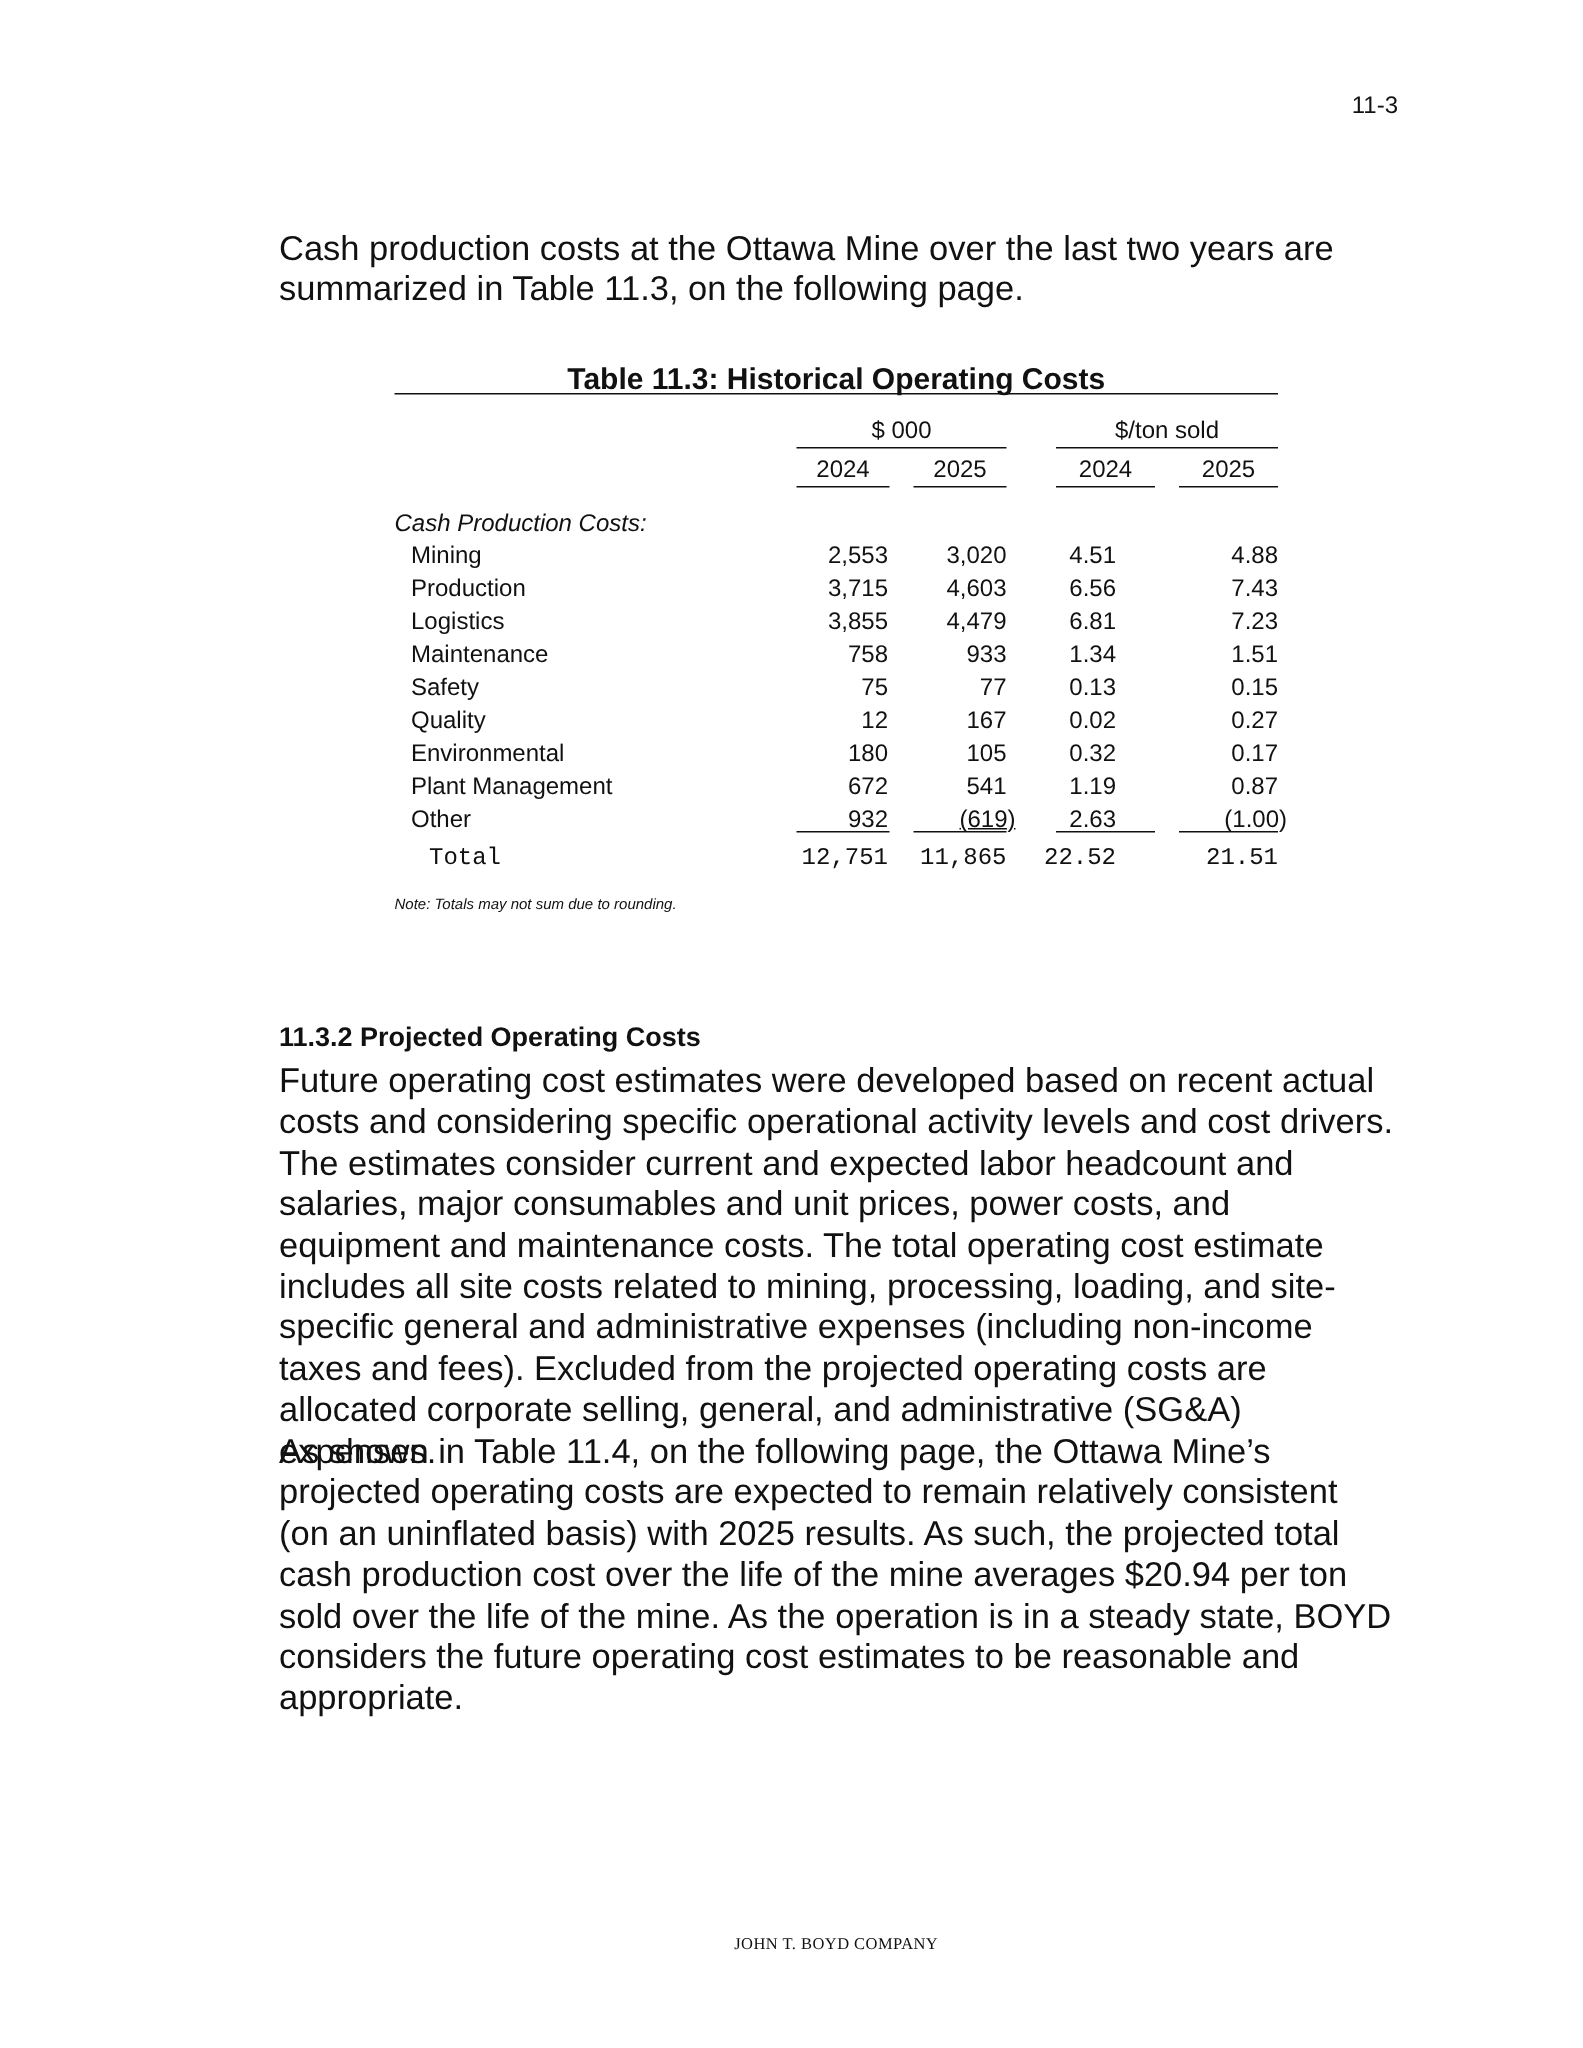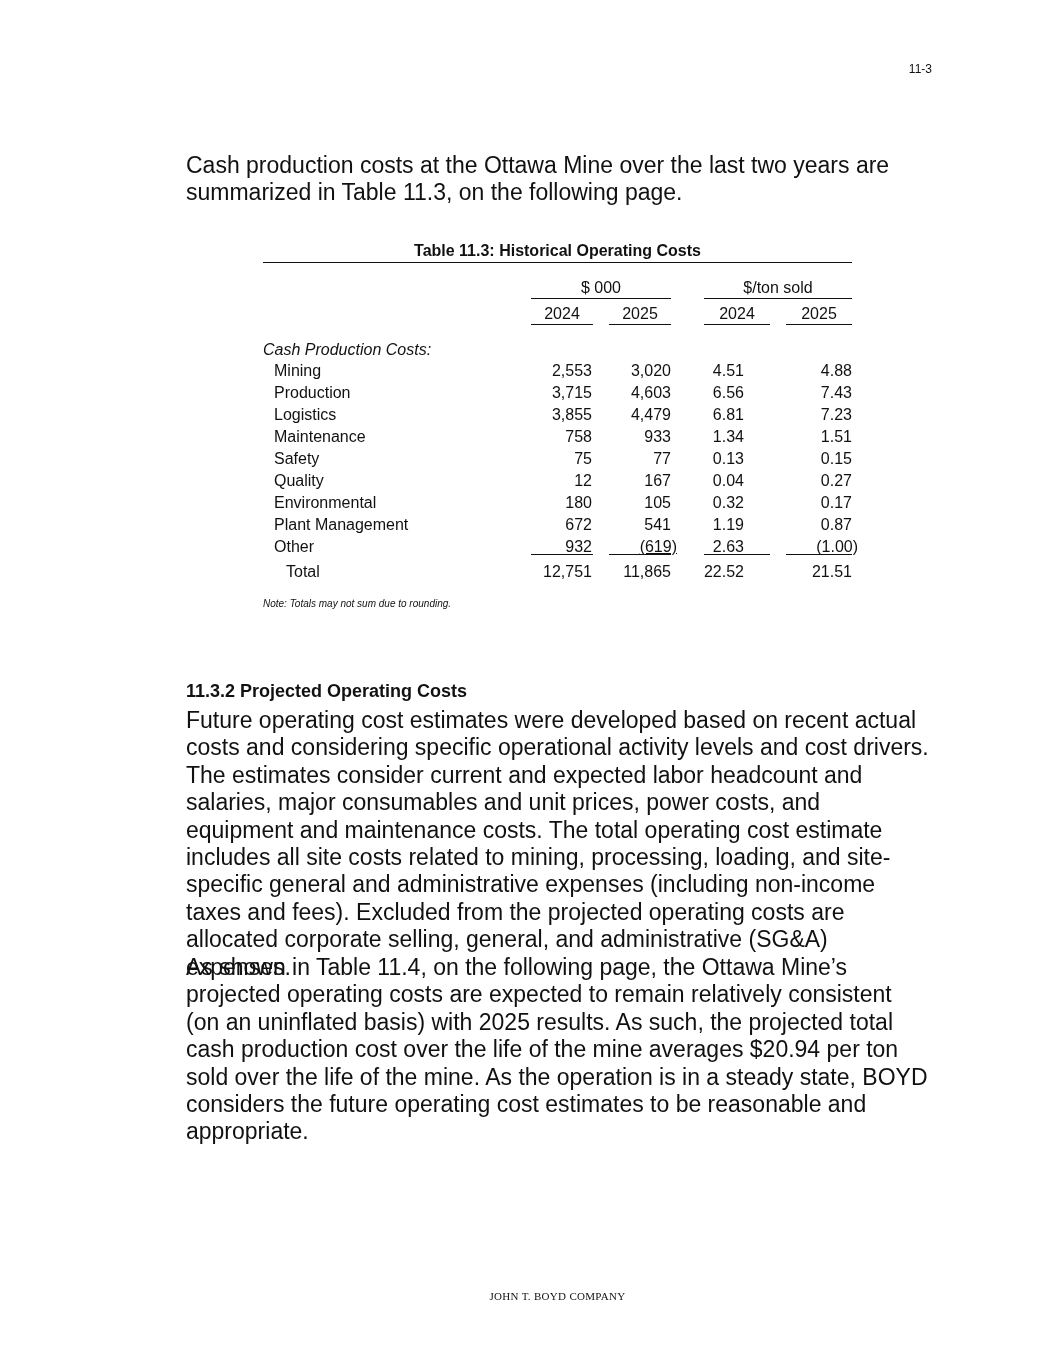--- a/index.html
+++ b/index.html
@@ -1,28 +1,28 @@
 <!DOCTYPE html>
 <html><head>
 <meta charset="utf-8">
 <style>
   html, body { margin: 0; padding: 0; background: #ffffff; }
   body { width: 1055px; height: 1365px; position: relative; overflow: hidden;
          font-family: "Liberation Sans", sans-serif; color: #111; }
-  .page-number { position: absolute; top: 62px; right: 123px; font-size: 12px; }
+  .page-number { position: absolute; top: 62px; right: 123px; font-size: 16px; }
   .para { position: absolute; left: 186px; width: 745px; font-size: 23px; line-height: 27.4px; margin: 0; }
   .intro { top: 152px; }
   .heading { position: absolute; left: 186px; top: 681px; font-size: 18px; font-weight: bold; margin: 0; }
   .para1 { top: 707px; }
   .para2 { top: 954px; }
   .footer { position: absolute; top: 1290px; left: 0; width: 1115px; text-align: center;
             font-family: "Liberation Serif", serif; font-size: 11px; letter-spacing: 0.3px; }
 
   .tbl { position: absolute; left: 263px; top: 242px; width: 589px; font-size: 16px; }
-  .tbl-title { position: absolute; left: 0; top: 0; width: 589px; text-align: center; font-weight: bold; font-size: 16px; }
+  .tbl-title { position: absolute; left: 0; top: 0; width: 589px; text-align: center; font-weight: bold; font-size: 20px; }
   .tbl-title-rule { position: absolute; left: 0; top: 20px; width: 589px; border-top: 1.5px solid #111; }
   .grp { position: absolute; top: 37px; text-align: center; }
   .grp-rule { position: absolute; top: 56px; border-top: 1.3px solid #111; }
   .yr { position: absolute; top: 63px; text-align: center; }
   .yr-rule { position: absolute; top: 82px; border-top: 1.3px solid #111; }
   .section-label { position: absolute; left: 0; top: 99px; font-style: italic; }
   .row { position: absolute; left: 0; width: 595px; height: 22px; }
   .row .lbl { position: absolute; left: 11px; }
   .row .v { position: absolute; text-align: right; width: 70px; }
   .c1 { left: 259px; } .c2 { left: 338px; } .c3 { left: 411px; } .c4 { left: 519px; }
@@ -90,21 +90,21 @@
         <span class="lbl">Safety</span>
         <span class="v c1">75</span>
         <span class="v c2">77</span>
         <span class="v c3">0.13</span>
         <span class="v c4">0.15</span>
       </div>
       <div class="row" style="top: 230px;">
         <span class="lbl">Quality</span>
         <span class="v c1">12</span>
         <span class="v c2">167</span>
-        <span class="v c3">0.04</span>
+        <span class="v c3">0.02</span>
         <span class="v c4">0.27</span>
       </div>
       <div class="row" style="top: 252px;">
         <span class="lbl">Environmental</span>
         <span class="v c1">180</span>
         <span class="v c2">105</span>
         <span class="v c3">0.32</span>
         <span class="v c4">0.17</span>
       </div>
       <div class="row" style="top: 274px;">
@@ -121,21 +121,21 @@
         <span class="v c3">2.63</span>
         <span class="v c4" style="transform: translateX(6px);">(1.00)</span>
       </div>
     </div>
 
   <div class="sum-rule" style="left:268px;width:62px;"></div>
   <div class="sum-rule" style="left:346px;width:62px;"></div>
   <div class="sum-rule" style="left:441px;width:66px;"></div>
   <div class="sum-rule" style="left:523px;width:66px;"></div>
 
-  <div class="row total-row" style="top:321px;">
+  <div class="row total-row" style="top:321px;font-family:Liberation Mono, monospace;">
     <span class="lbl">Total</span>
     <span class="v c1">12,751</span>
     <span class="v c2">11,865</span>
     <span class="v c3">22.52</span>
     <span class="v c4">21.51</span>
   </div>
 
   <div class="note">Note: Totals may not sum due to rounding.</div>
 </div>
 

